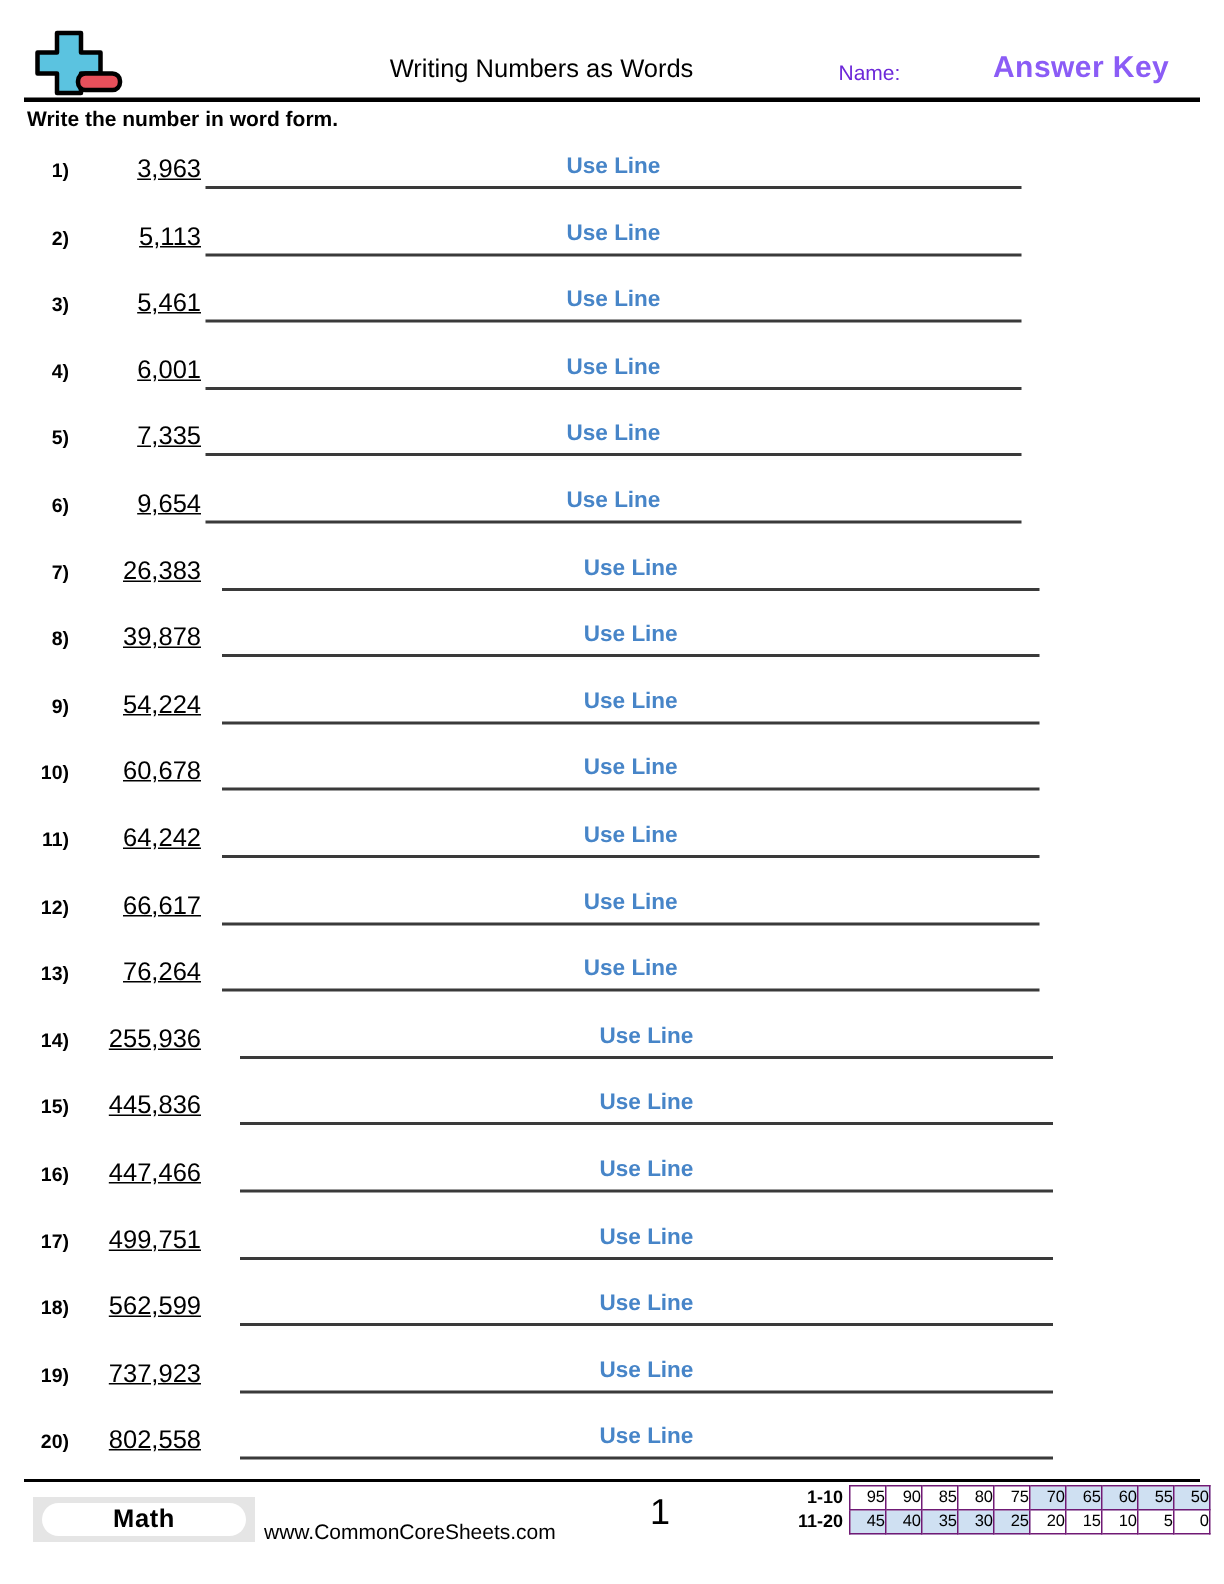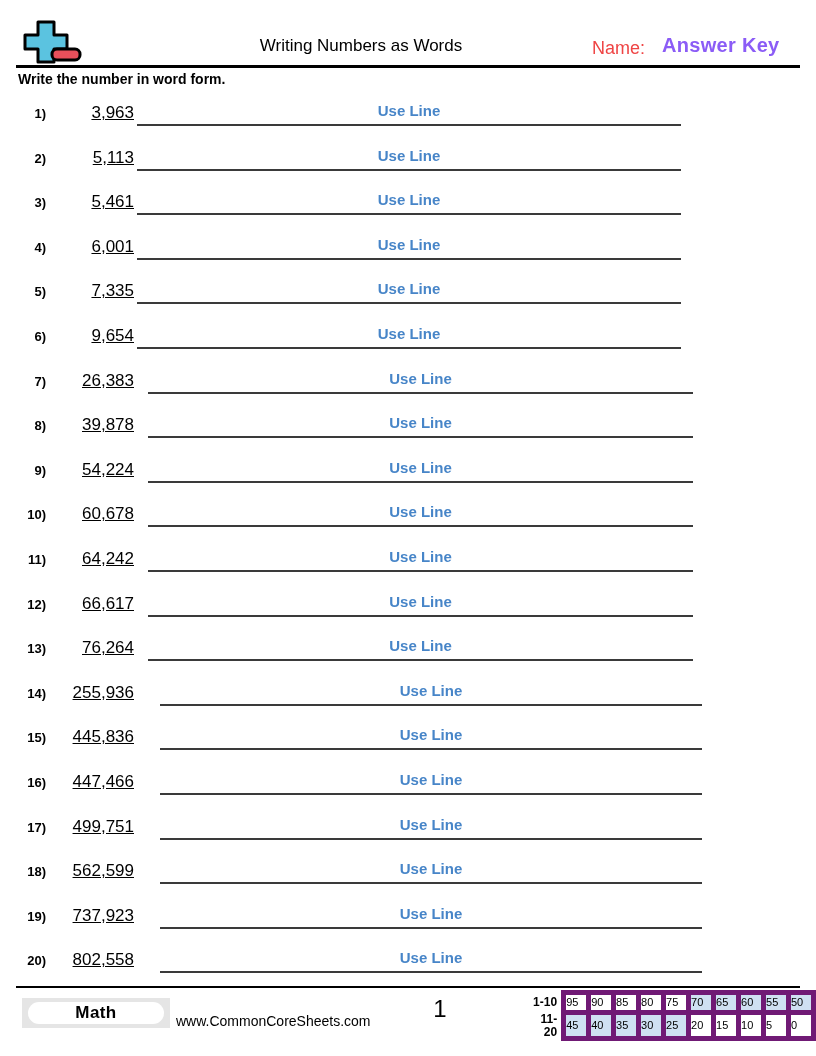--- a/index.html
+++ b/index.html
@@ -47,25 +47,25 @@
     width: 350px;
     text-align: center;
     font-size: 17px;
     line-height: 20px;
     color: #000;
     white-space: nowrap;
   }
 
   .name-label {
     position: absolute;
-    left: 576px;
+    left: 543px;
     top: 23px;
-    font-size: 18px;
+    font-size: 14px;
     line-height: 18px;
-    color: #ef4444;
+    color: #6d28d9;
   }
   .answer-key {
     position: absolute;
     left: 646px;
     top: 16px;
     font-size: 20px;
     line-height: 26px;
     font-weight: bold;
     color: #8b5cf6;
     white-space: nowrap;
@@ -221,24 +221,24 @@
   .score-table {
     position: absolute;
     left: 528px;
     top: 990px;
     border-collapse: collapse;
     font-size: 11px;
     line-height: 13px;
     font-family: "Liberation Sans", sans-serif;
   }
   .score-table td {
-    border: 5px solid #701a75;
+    border: 1px solid #701a75;
     width: 23px;
     height: 15px;
-    text-align: left;
+    text-align: right;
     vertical-align: middle;
     color: #000;
     padding: 0;
     background: #ffffff;
   }
   .score-table td.rowlabel {
     border: none;
     width: 34px;
     text-align: right;
     padding-right: 4px;

